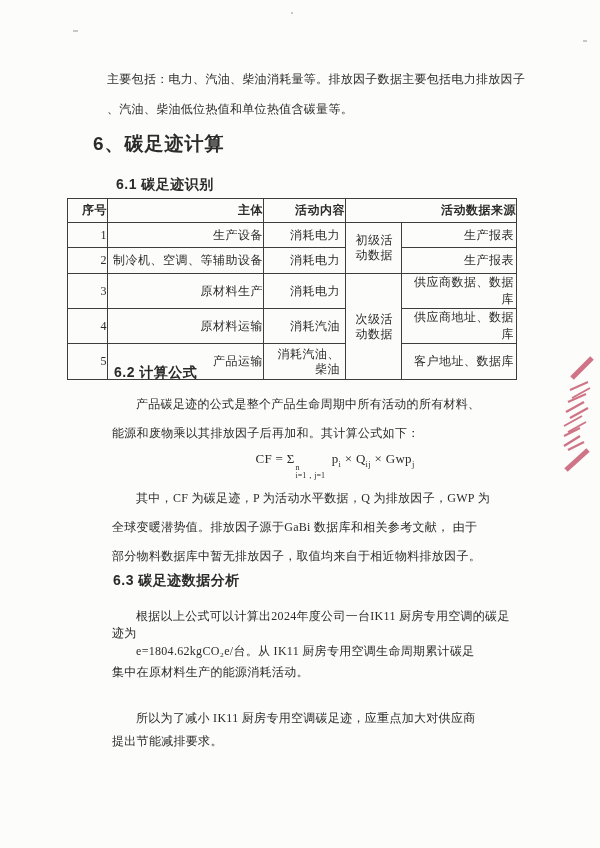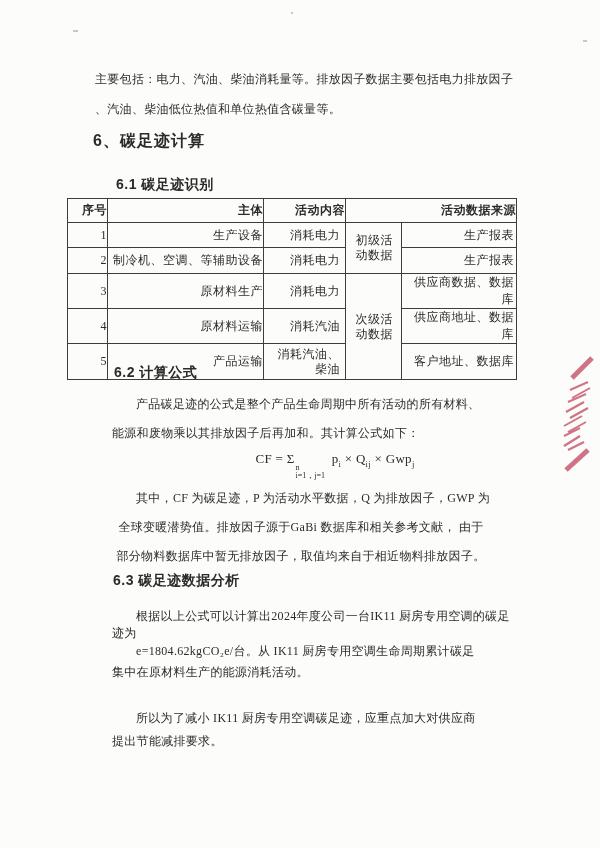--- a/index.html
+++ b/index.html
@@ -10,21 +10,21 @@
     font-family:"Liberation Serif","DejaVu Serif",serif;
     overflow:hidden;
     box-shadow:0 0 4px rgba(0,0,0,.2);
   }
   .line{white-space:nowrap;font-size:12px;letter-spacing:.3px;}
   .para{position:absolute;}
   .indent{padding-left:24px;}
   .h-main{
     position:absolute;left:93px;top:131px;
     font-family:"Liberation Sans","DejaVu Sans",sans-serif;
-    font-weight:bold;font-size:16px;letter-spacing:1px;white-space:nowrap;
+    font-weight:bold;font-size:19px;letter-spacing:1px;white-space:nowrap;
   }
   .h-sub{
     position:absolute;
     font-family:"Liberation Sans","DejaVu Sans",sans-serif;
     font-weight:bold;font-size:14px;letter-spacing:.5px;white-space:nowrap;
   }
   
   .ftable{position:absolute;left:67px;top:198px;border-collapse:collapse;table-layout:fixed;}
   .ftable td,.ftable th{
     border:1.2px solid #3d3d3d;text-align:right;vertical-align:middle;
@@ -49,21 +49,21 @@
 </style>
 </head>
 <body>
 
 <div class="page">
 
   <div class="speck" style="left:73px;top:30px;width:5px;height:2px;"></div>
   <div class="speck" style="left:583px;top:40px;width:4px;height:2px;"></div>
   <div class="speck" style="left:291px;top:12px;width:2px;height:2px;"></div>
 
-  <div class="para" style="left:95px;top:64px;line-height:30px;">
+  <div class="para" style="left:107px;top:64px;line-height:30px;">
     <div class="line">主要包括：电力、汽油、柴油消耗量等。排放因子数据主要包括电力排放因子</div>
     <div class="line">、汽油、柴油低位热值和单位热值含碳量等。</div>
   </div>
 
   <div class="h-main">6、碳足迹计算</div>
 
   <div class="h-sub" style="left:116px;top:176px;">6.1 碳足迹识别</div>
 
   <table class="ftable">
     <colgroup>
@@ -129,21 +129,21 @@
         <span class="fsup">n</span>
         <span class="fsub">i=1，j=1</span>
       </span>
     <span><span>p</span><sub>i</sub></span>
     <span>×</span>
     <span><span>Q</span><sub>ij</sub></span>
     <span>×</span>
     <span><span>Gwp</span><sub>j</sub></span>
   </div>
 
-  <div class="para" style="left:112px;top:484px;line-height:29px;text-align:center;">
+  <div class="para" style="left:112px;top:484px;line-height:29px;">
     <div class="line indent">其中，CF 为碳足迹，P 为活动水平数据，Q 为排放因子，GWP 为</div>
     <div class="line">全球变暖潜势值。排放因子源于GaBi 数据库和相关参考文献， 由于</div>
     <div class="line">部分物料数据库中暂无排放因子，取值均来自于相近物料排放因子。</div>
   </div>
 
   <div class="h-sub" style="left:113px;top:572px;">6.3 碳足迹数据分析</div>
 
   <div class="para" style="left:112px;top:600px;line-height:17px;margin-top:8px;">
     <div class="line indent">根据以上公式可以计算出2024年度公司一台IK11 厨房专用空调的碳足</div>
     <div class="line">迹为</div>

